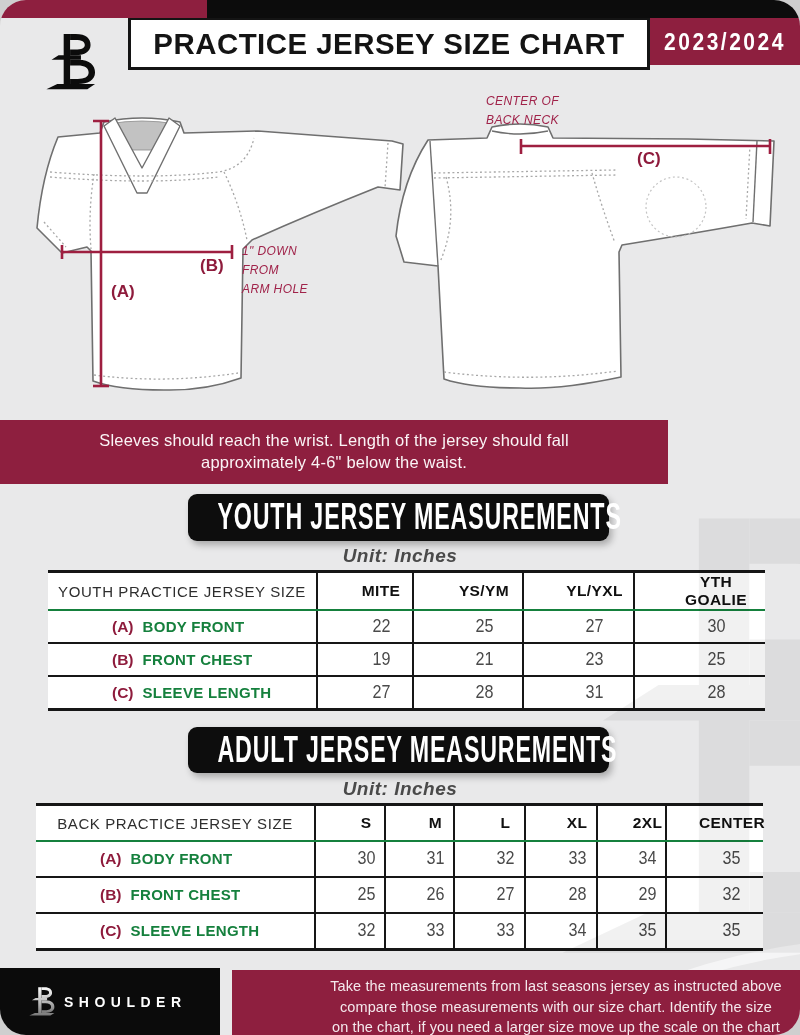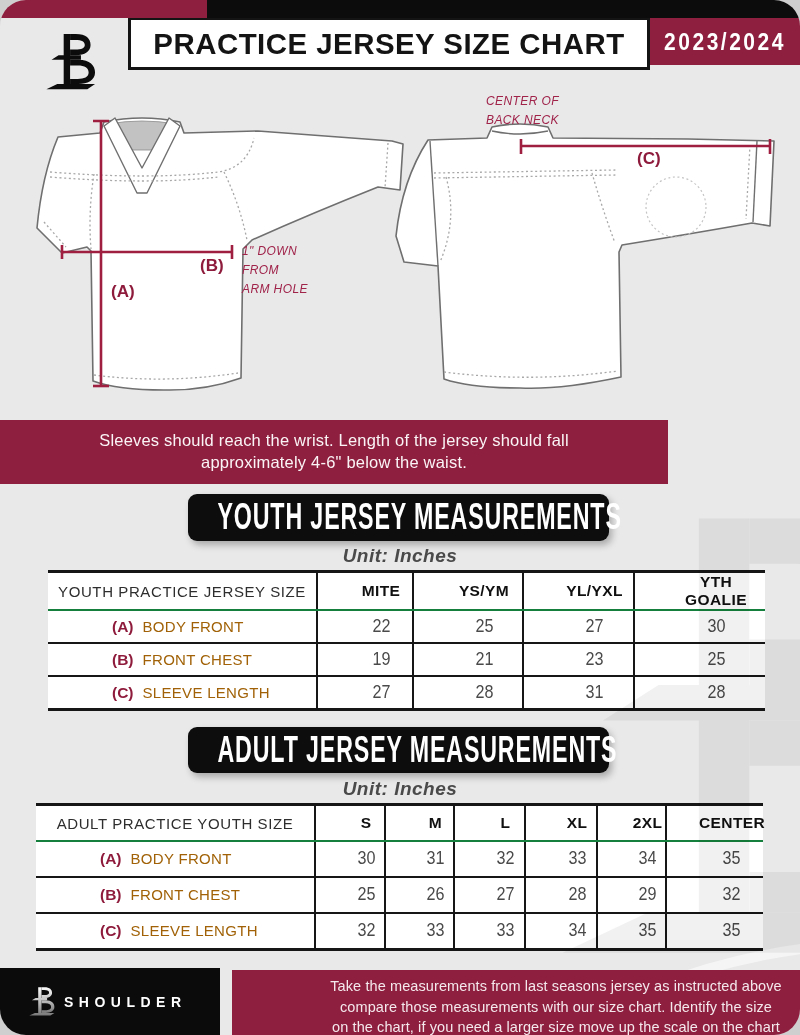--- a/index.html
+++ b/index.html
@@ -55,21 +55,21 @@
   .size-table tr:last-child td{border-bottom:none;}
   .size-table th+th,.size-table td+td{border-left:2px solid #161616;padding-left:32px;}
   .table-youth th{height:33px;} .table-youth td{height:31px;}
   .table-adult th{height:34px;} .table-adult td{height:34px;}
   .col-label-hdr{font-size:15px;font-weight:500;color:#2e2e2e;letter-spacing:.6px;}
   .col-size-hdr{font-size:15.5px;font-weight:700;color:#101010;letter-spacing:.4px;}
   .cell-num{font-size:17px;color:#4a4a4a;}
   .cell-num i{font-style:normal;display:inline-block;transform:scale(.95,1.08);}
   .row-label{text-align:left !important;padding-left:64px !important;white-space:nowrap;}
   .row-key{color:#8e1b3c;font-weight:700;font-size:15.5px;margin-right:9px;}
-  .row-name{color:#a16207;font-weight:400;font-size:15px;letter-spacing:.3px;}
+  .row-name{color:#15803d;font-weight:700;font-size:15px;letter-spacing:.3px;}
   
   .footer-black{left:0;top:968px;width:220px;height:67px;background:#0b0b0b;z-index:4;}
   .footer-maroon{left:232px;top:970px;width:580px;height:65px;background:#8e1f3f;z-index:4;padding-left:34px;}
   .footer-maroon span{display:block;text-align:center;padding-top:6px;font-size:14.5px;line-height:20.5px;
                 color:#f4e8ec;white-space:pre-line;letter-spacing:.1px;}
   .footer-logo{left:26px;top:981px;width:33px;height:40px;z-index:5;}
   .footer-brand{left:64px;top:994px;z-index:5;color:#ffffff;font-weight:700;font-size:14px;
                 letter-spacing:5.5px;white-space:nowrap;}
   
   .watermark{left:512px;top:478px;width:505px;height:505px;opacity:.05;z-index:3;pointer-events:none;}
@@ -217,21 +217,21 @@
         <col style="width:279px">
         <col style="width:70px">
         <col style="width:69px">
         <col style="width:71px">
         <col style="width:72px">
         <col style="width:69px">
         <col style="width:97px">
       </colgroup>
     <tbody>
         <tr>
-      <th class="col-label-hdr">ADULT PRACTICE YOUTH SIZE</th>
+      <th class="col-label-hdr">BACK PRACTICE JERSEY SIZE</th>
       <th class="col-size-hdr">S</th>
       <th class="col-size-hdr">M</th>
       <th class="col-size-hdr">L</th>
       <th class="col-size-hdr">XL</th>
       <th class="col-size-hdr">2XL</th>
       <th class="col-size-hdr">CENTER</th>
     </tr>
     <tr>
       <td class="row-label"><span class="row-key">(A)</span><span class="row-name">BODY FRONT</span></td>
       <td class="cell-num"><i>30</i></td>

